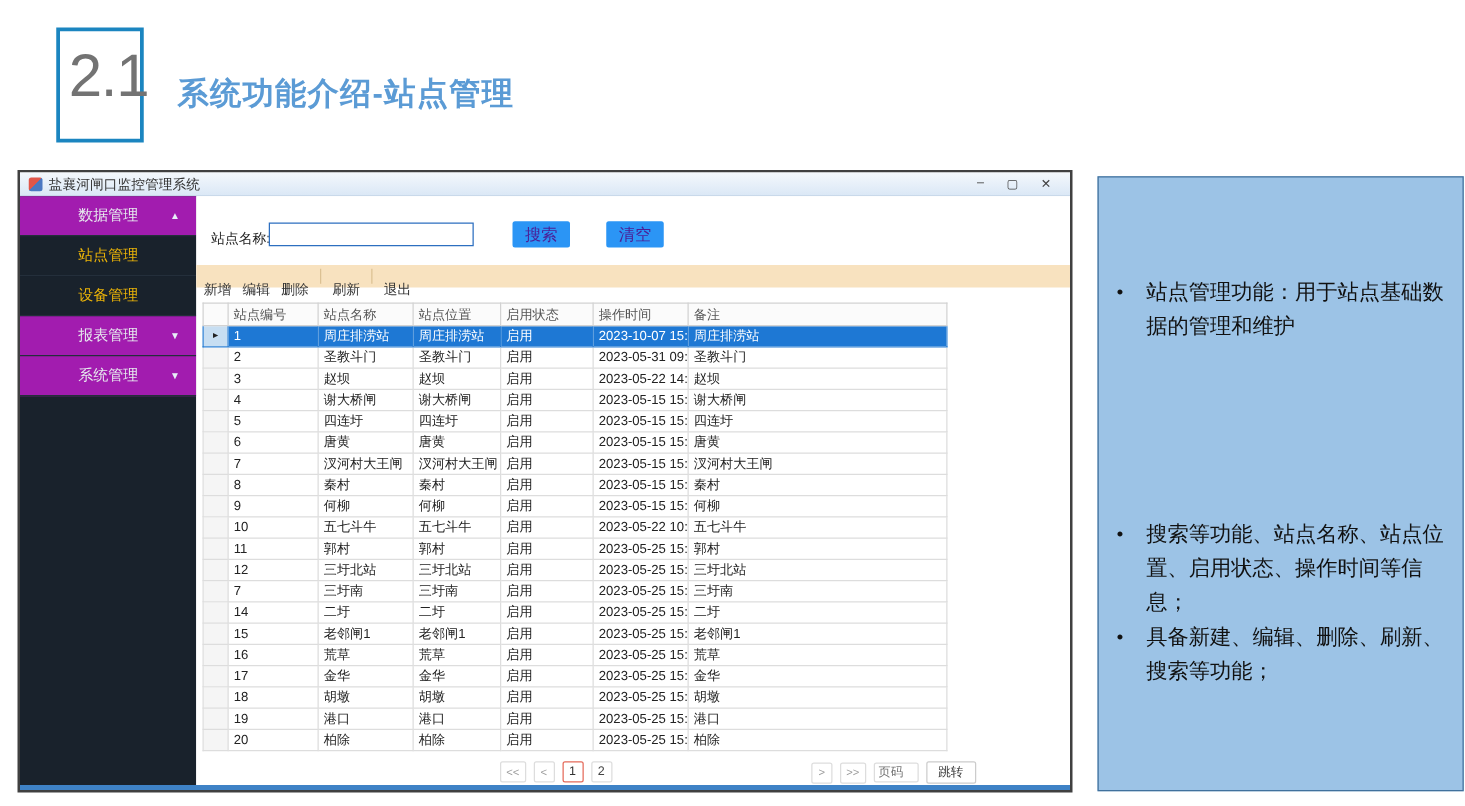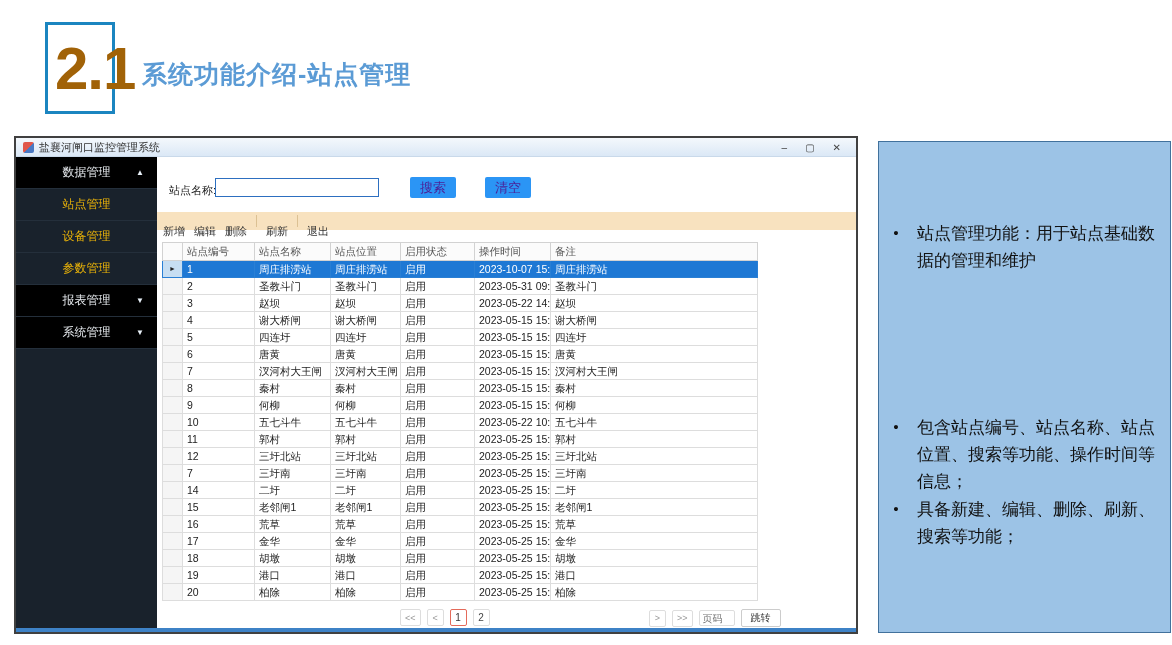--- a/index.html
+++ b/index.html
@@ -1,35 +1,35 @@
 <!DOCTYPE html>
 <html><head>
 <meta charset="utf-8">
 <style>
   * { margin:0; padding:0; box-sizing:border-box; }
   html,body { width:1172px; height:645px; background:#fff; font-family:"Liberation Sans",sans-serif; overflow:hidden; }
   .stage { position:relative; width:1172px; height:645px; background:#fff; }
 
   
   .sec-box { position:absolute; left:45px; top:22px; width:70px; height:92px; border:3px solid #1b85c0; }
-  .sec-num { position:absolute; left:55px; top:34px; font-size:60px; font-weight:bold; color:#a16207; letter-spacing:-1px; }
+  .sec-num { position:absolute; left:55px; top:34px; font-size:48px; font-weight:normal; color:#737373; letter-spacing:-1px; }
   .slide-title { position:absolute; left:142px; top:58px; font-size:25px; font-weight:bold; color:#5b9bd5; letter-spacing:1px; }
 
   
   .window { position:absolute; left:14px; top:136px; width:844px; height:498px; background:#fff; border:2px solid #404040; }
   .window::after { content:""; position:absolute; left:0; right:0; bottom:0; height:4px; background:#3e82c6; }
   .titlebar { height:19px; background:linear-gradient(#f4f8fc,#dbe8f6); border-bottom:1px solid #c9d9ea; display:flex; align-items:center; padding:0 7px; font-size:11px; color:#333; }
   .app-icon { width:11px; height:11px; margin-right:5px; border-radius:2px; background:linear-gradient(135deg,#e0564a 0 50%,#4a78c2 50% 100%); flex:none; }
   .titletext { white-space:nowrap; }
   .win-controls { margin-left:auto; display:flex; gap:18px; color:#444; font-size:10px; padding-right:8px; }
   .win-controls span { cursor:default; }
 
   
   .sidebar { position:absolute; left:0; top:19px; width:141px; bottom:4px; background:#19222c; }
-  .side-item { height:32px; display:flex; align-items:center; justify-content:center; position:relative; font-size:12px; color:#e6eaee; border-bottom:1px solid #242f3b; background:#000000; }
+  .side-item { height:32px; display:flex; align-items:center; justify-content:center; position:relative; font-size:12px; color:#e6eaee; border-bottom:1px solid #242f3b; background:#a21caf; }
   .side-item.sub { color:#eab308; background:#19222c; }
   .side-item .arrow { position:absolute; right:13px; font-size:8px; color:#e8f0f8; }
 
   
   .main { position:absolute; left:141px; top:19px; right:0; bottom:4px; background:#fff; }
   .search-label { position:absolute; left:12px; top:26px; font-size:11px; color:#222; }
   .search-input { position:absolute; left:58px; top:21px; width:164px; height:19px; border:1px solid #2d6fc0; font-size:11px; padding:0 3px; outline:none; }
   .btn-blue { position:absolute; top:20px; width:46px; height:21px; background:#2b95f5; color:#4c1d95; border:none; font-size:13px; border-radius:2px; cursor:pointer; }
   .btn-search { left:253px; } .btn-clear { left:328px; }
 
@@ -82,23 +82,20 @@
     <div class="sidebar">
       <div class="side-item">
         <span>数据管理</span>
         <span class="arrow">▲</span>
       </div>
       <div class="side-item sub">
         <span>站点管理</span>
       </div>
       <div class="side-item sub">
         <span>设备管理</span>
-      </div>
-      <div class="side-item sub">
-        <span>参数管理</span>
       </div>
       <div class="side-item">
         <span>报表管理</span>
         <span class="arrow">▼</span>
       </div>
       <div class="side-item">
         <span>系统管理</span>
         <span class="arrow">▼</span>
       </div>
     </div>
@@ -341,21 +338,21 @@
     </div>
   </div>
 
   <div class="notes">
     <div class="bullet b1">
       <span class="dot">•</span>
       <span>站点管理功能：用于站点基础数据的管理和维护</span>
     </div>
     <div class="bullet b2">
       <span class="dot">•</span>
-      <span>包含站点编号、站点名称、站点位置、搜索等功能、操作时间等信息；</span>
+      <span>搜索等功能、站点名称、站点位置、启用状态、操作时间等信息；</span>
     </div>
     <div class="bullet b3">
       <span class="dot">•</span>
       <span>具备新建、编辑、删除、刷新、搜索等功能；</span>
     </div>
   </div>
 
 </div>
 
 </body></html>

